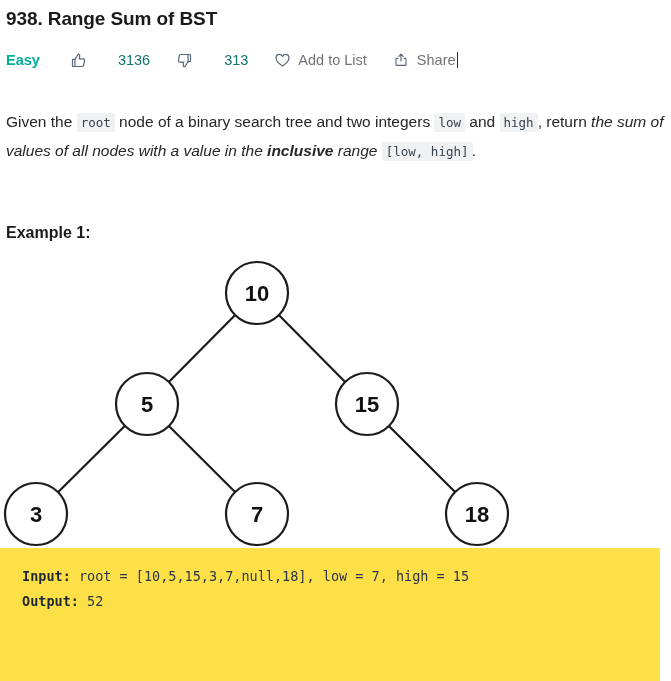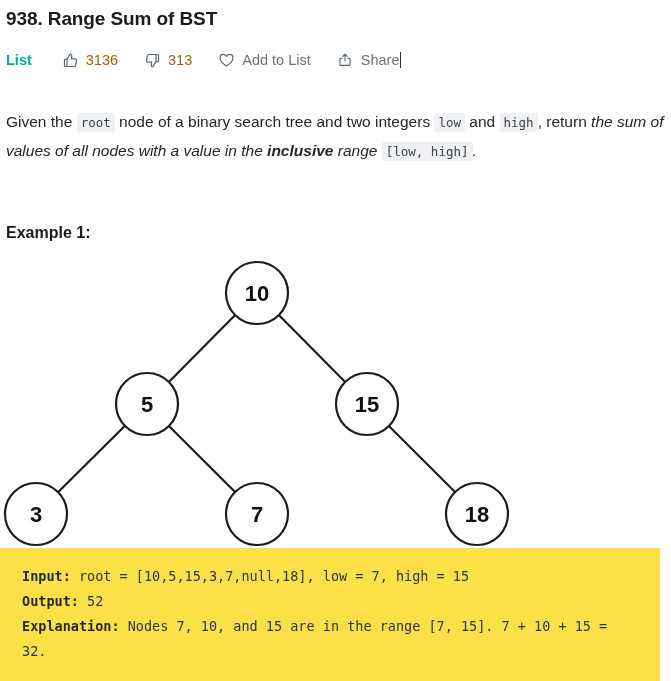--- a/index.html
+++ b/index.html
@@ -52,21 +52,21 @@
   }
   .meta-item .ic {
     display: inline-flex;
     align-items: center;
     justify-content: center;
     width: 17px;
     height: 17px;
     margin-right: 7px;
   }
   .meta-item .ic svg { display: block; }
-  .meta-count { color: #a16207; }
+  .meta-count { color: #0f766e; margin-left: 24px; }
   .meta-label { color: #737373; }
 
   .caret {
     display: inline-block;
     width: 1px;
     height: 16px;
     background: #2b2b2b;
     margin-left: 1px;
     vertical-align: middle;
   }
@@ -138,21 +138,21 @@
   }
   .codeblock .k { font-weight: bold; color: #1f2933; }
 </style>
 </head>
 <body>
 
 <div class="title">938. Range Sum of BST</div>
 
 <div class="meta-row">
 
-  <span class="difficulty">List</span>
+  <span class="difficulty">Easy</span>
 
   <span class="meta-item">
     <span class="ic">
       <svg width="17" height="17" viewBox="0 0 24 24" fill="none" stroke="#5a6878" stroke-width="1.7" stroke-linecap="round" stroke-linejoin="round">
         <path d="M7 10.5V20.5H4.5C3.95 20.5 3.5 20.05 3.5 19.5V11.5C3.5 10.95 3.95 10.5 4.5 10.5H7Z"></path>
         <path d="M7 10.5L11.2 3.6C11.45 3.2 11.95 3.05 12.38 3.25C13.3 3.68 13.85 4.66 13.72 5.67L13.2 9.6H18.7C19.9 9.6 20.8 10.7 20.55 11.88L19.3 18.6C19.1 19.7 18.15 20.5 17.03 20.5H7"></path>
       </svg>
     </span>
     <span class="meta-count">3136</span>
   </span>
@@ -244,17 +244,13 @@
 
 <div class="codeblock">
   <div>
     <span class="k">Input:</span>
     <span>root = [10,5,15,3,7,null,18], low = 7, high = 15</span>
   </div>
   <div>
     <span class="k">Output:</span>
     <span>52</span>
   </div>
-  <div>
-    <span class="k">Explanation:</span>
-    <span>Nodes 7, 10, and 15 are in the range [7, 15]. 7 + 10 + 15 = 32.</span>
-  </div>
 </div>
 
 </body></html>

